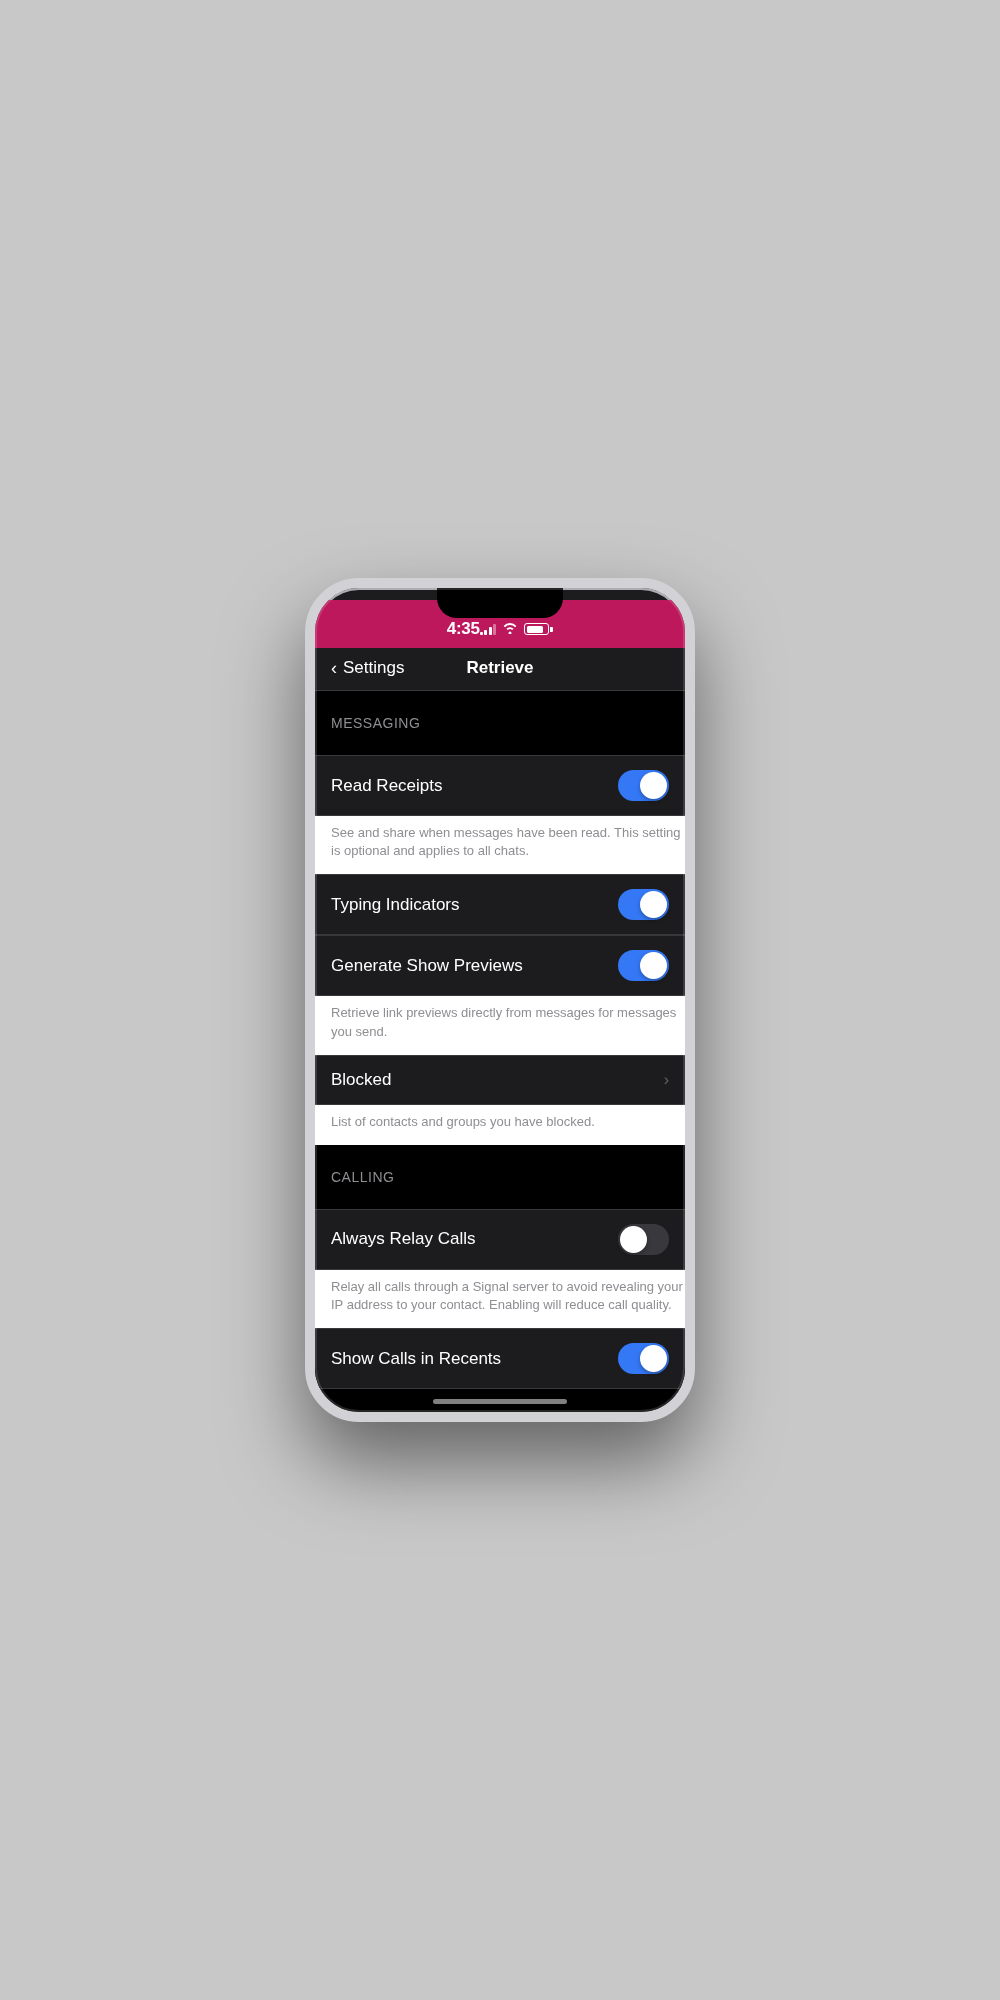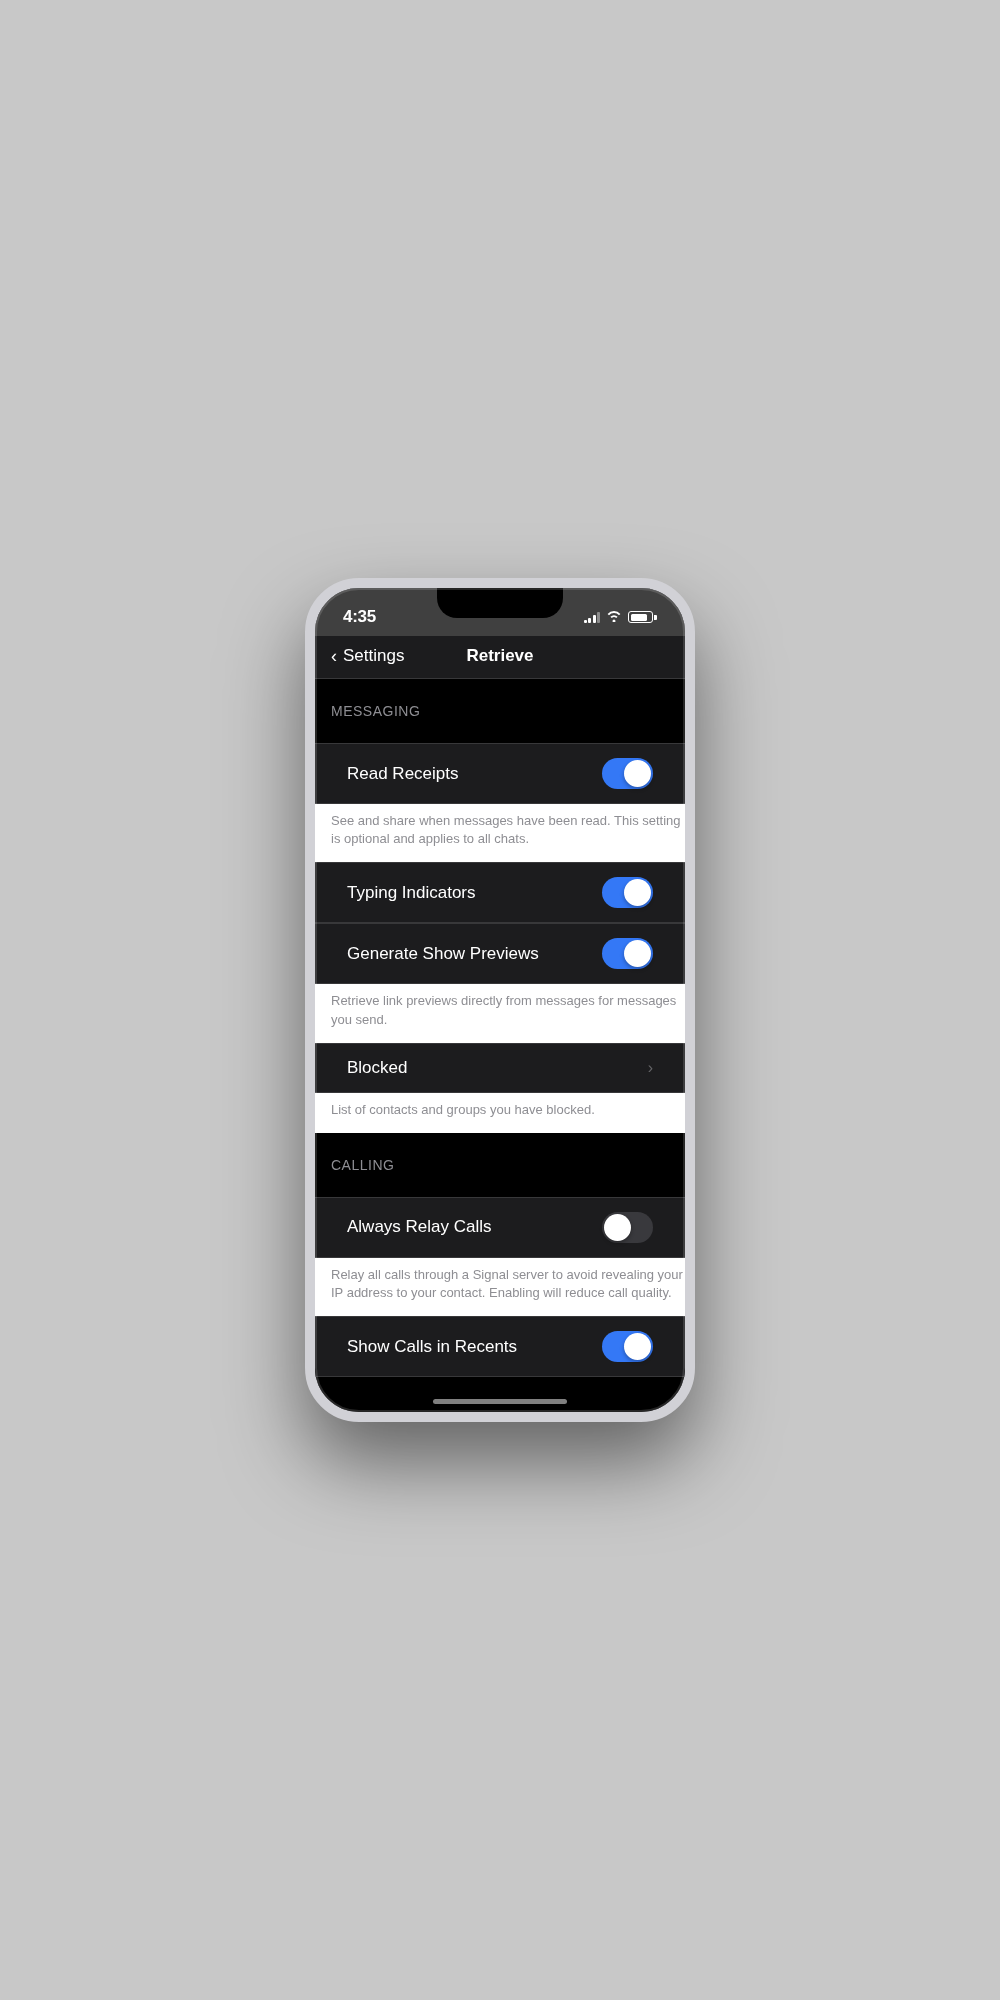--- a/index.html
+++ b/index.html
@@ -45,26 +45,27 @@
       width: 126px;
       height: 30px;
       background: #000;
       border-radius: 0 0 20px 20px;
       z-index: 50;
     }
 
     .status-bar {
       position: relative;
       display: flex;
-      justify-content: space-between;
+      justify-content: center;
       align-items: center;
       padding: 14px 28px 4px 28px;
       height: 48px;
-      background: #404040;
+      background: #be185d;
       z-index: 10;
+      margin-top: 12px;
     }
 
     .time {
       font-size: 17px;
       font-weight: 600;
       color: #ffffff;
       letter-spacing: -0.3px;
     }
 
     .status-icons {
@@ -175,21 +176,21 @@
       color: #8e8e93;
       letter-spacing: 0.5px;
       text-transform: uppercase;
       padding: 24px 16px 24px 16px;
       background: #000;
     }
 
     
     .settings-row {
       background: #1c1c1e;
-      padding: 14px 32px;
+      padding: 14px 16px;
       display: flex;
       align-items: center;
       justify-content: space-between;
       border-top: 0.5px solid #38383a;
       gap: 24px;
     }
 
     .settings-row:last-child {
       border-bottom: 0.5px solid #38383a;
     }

